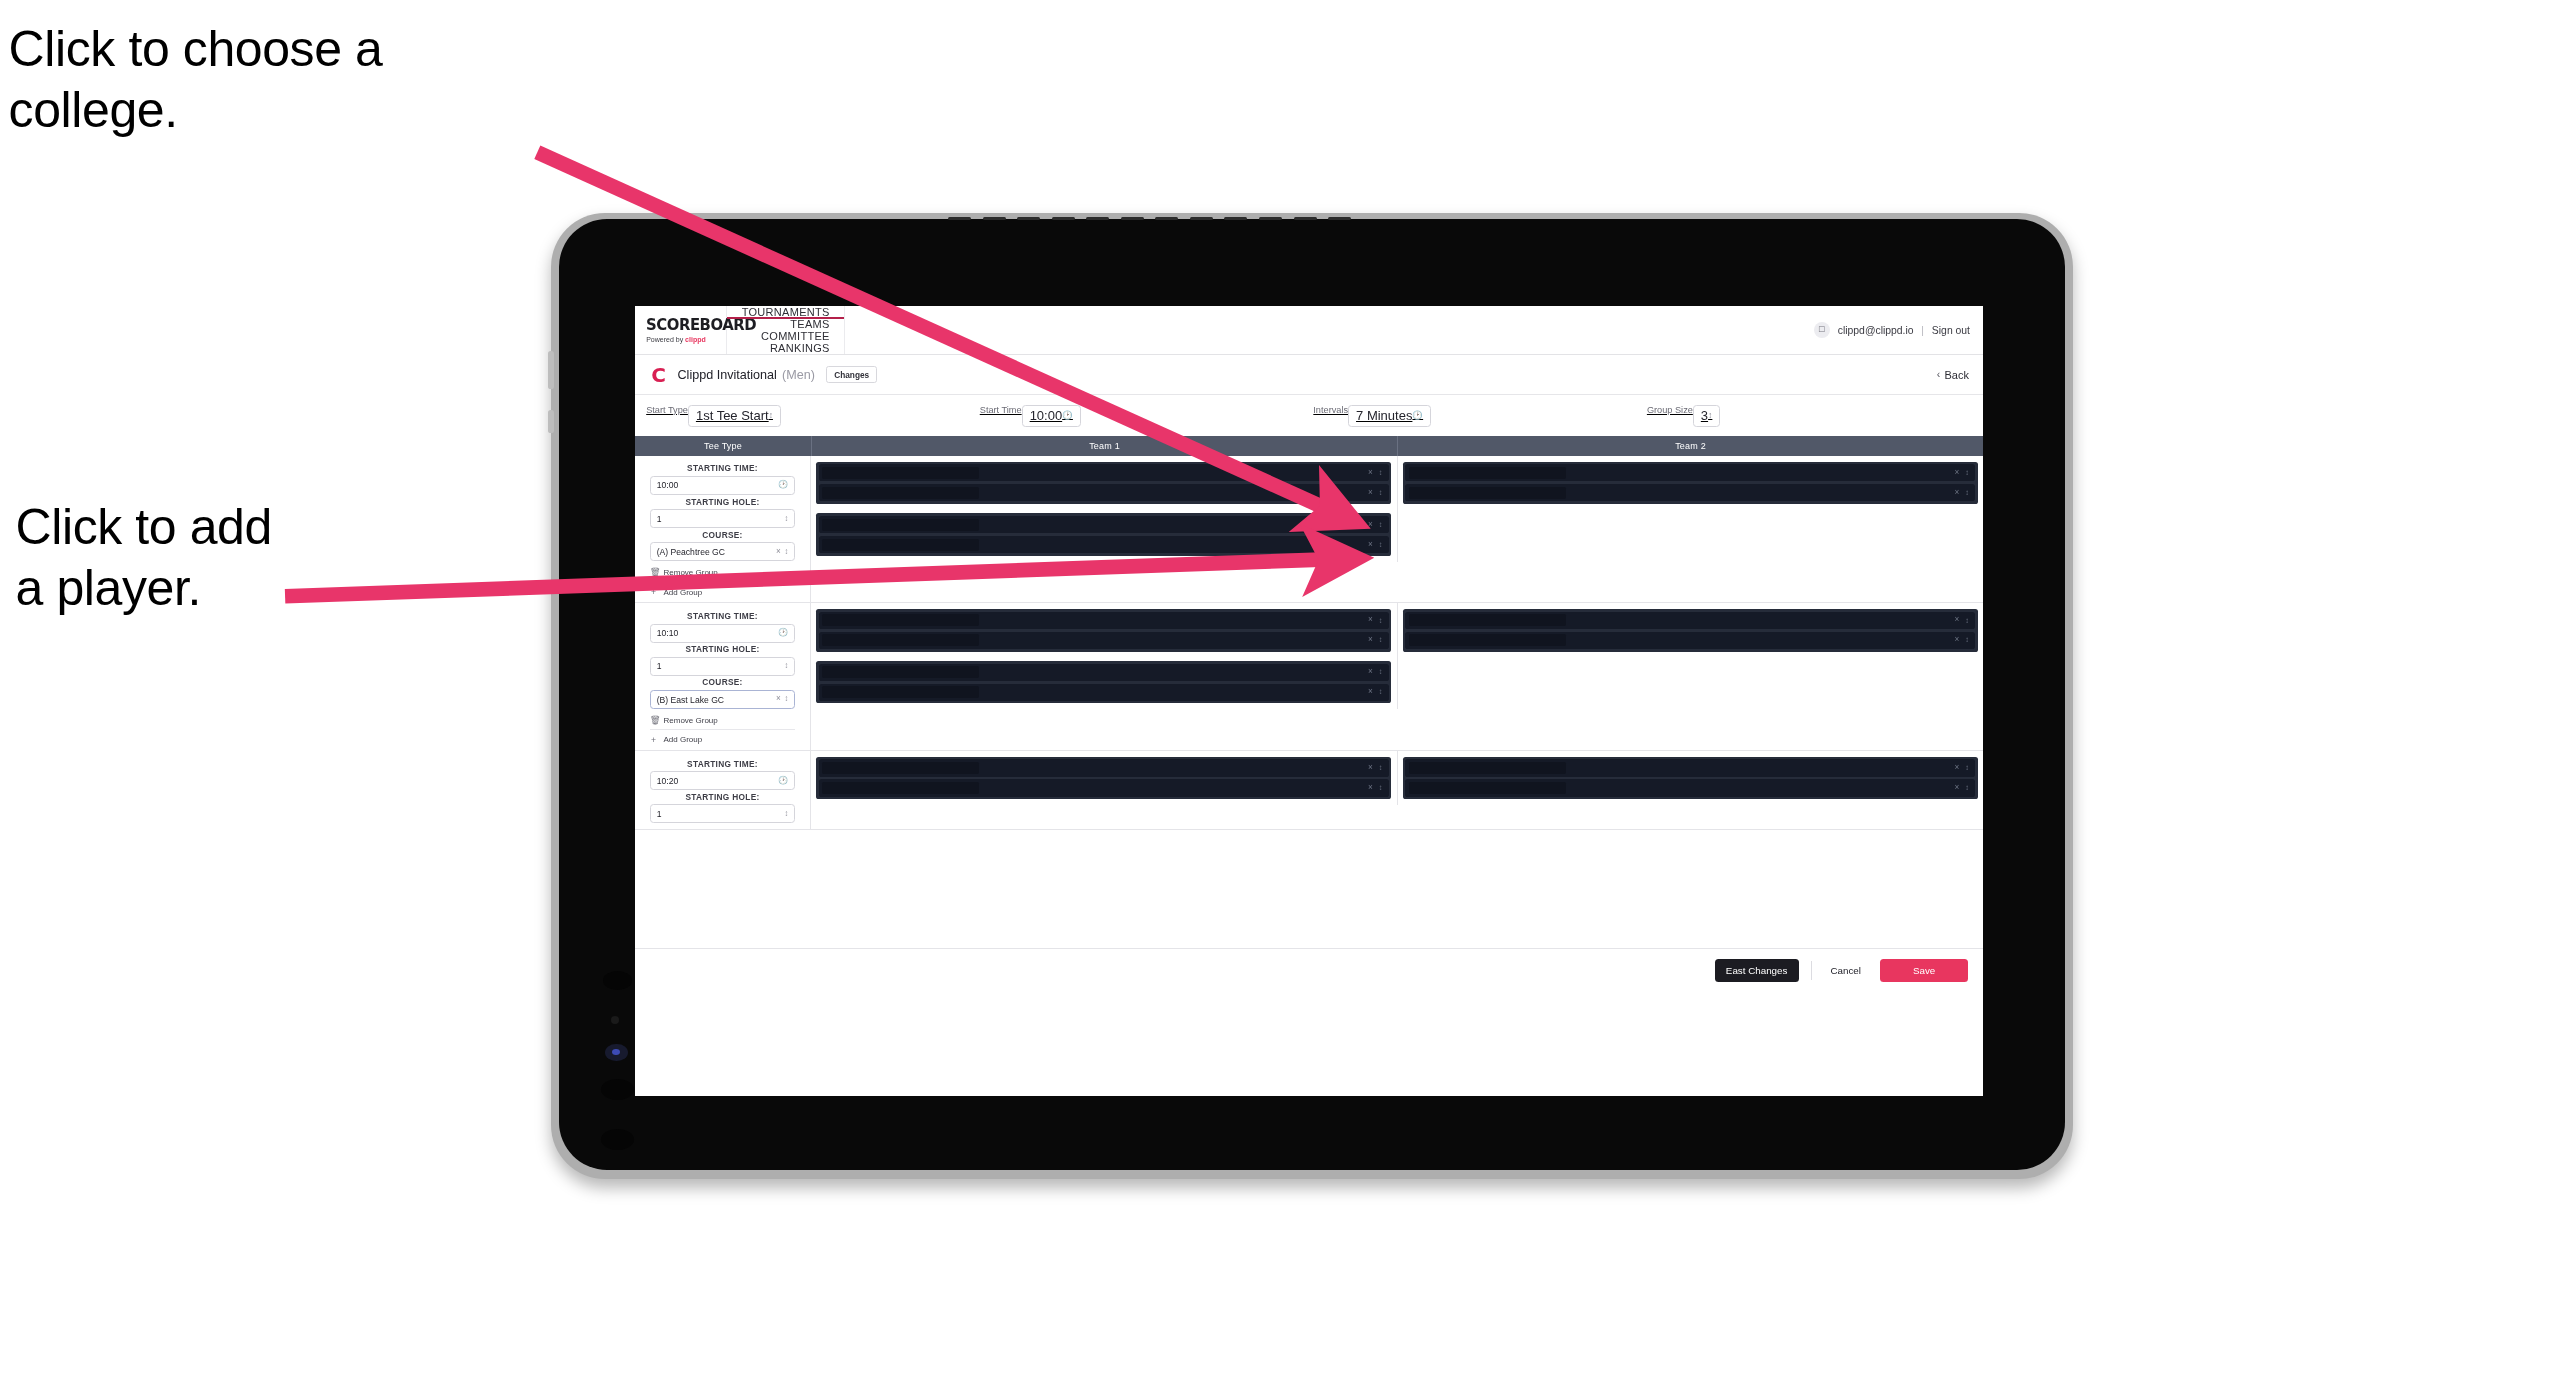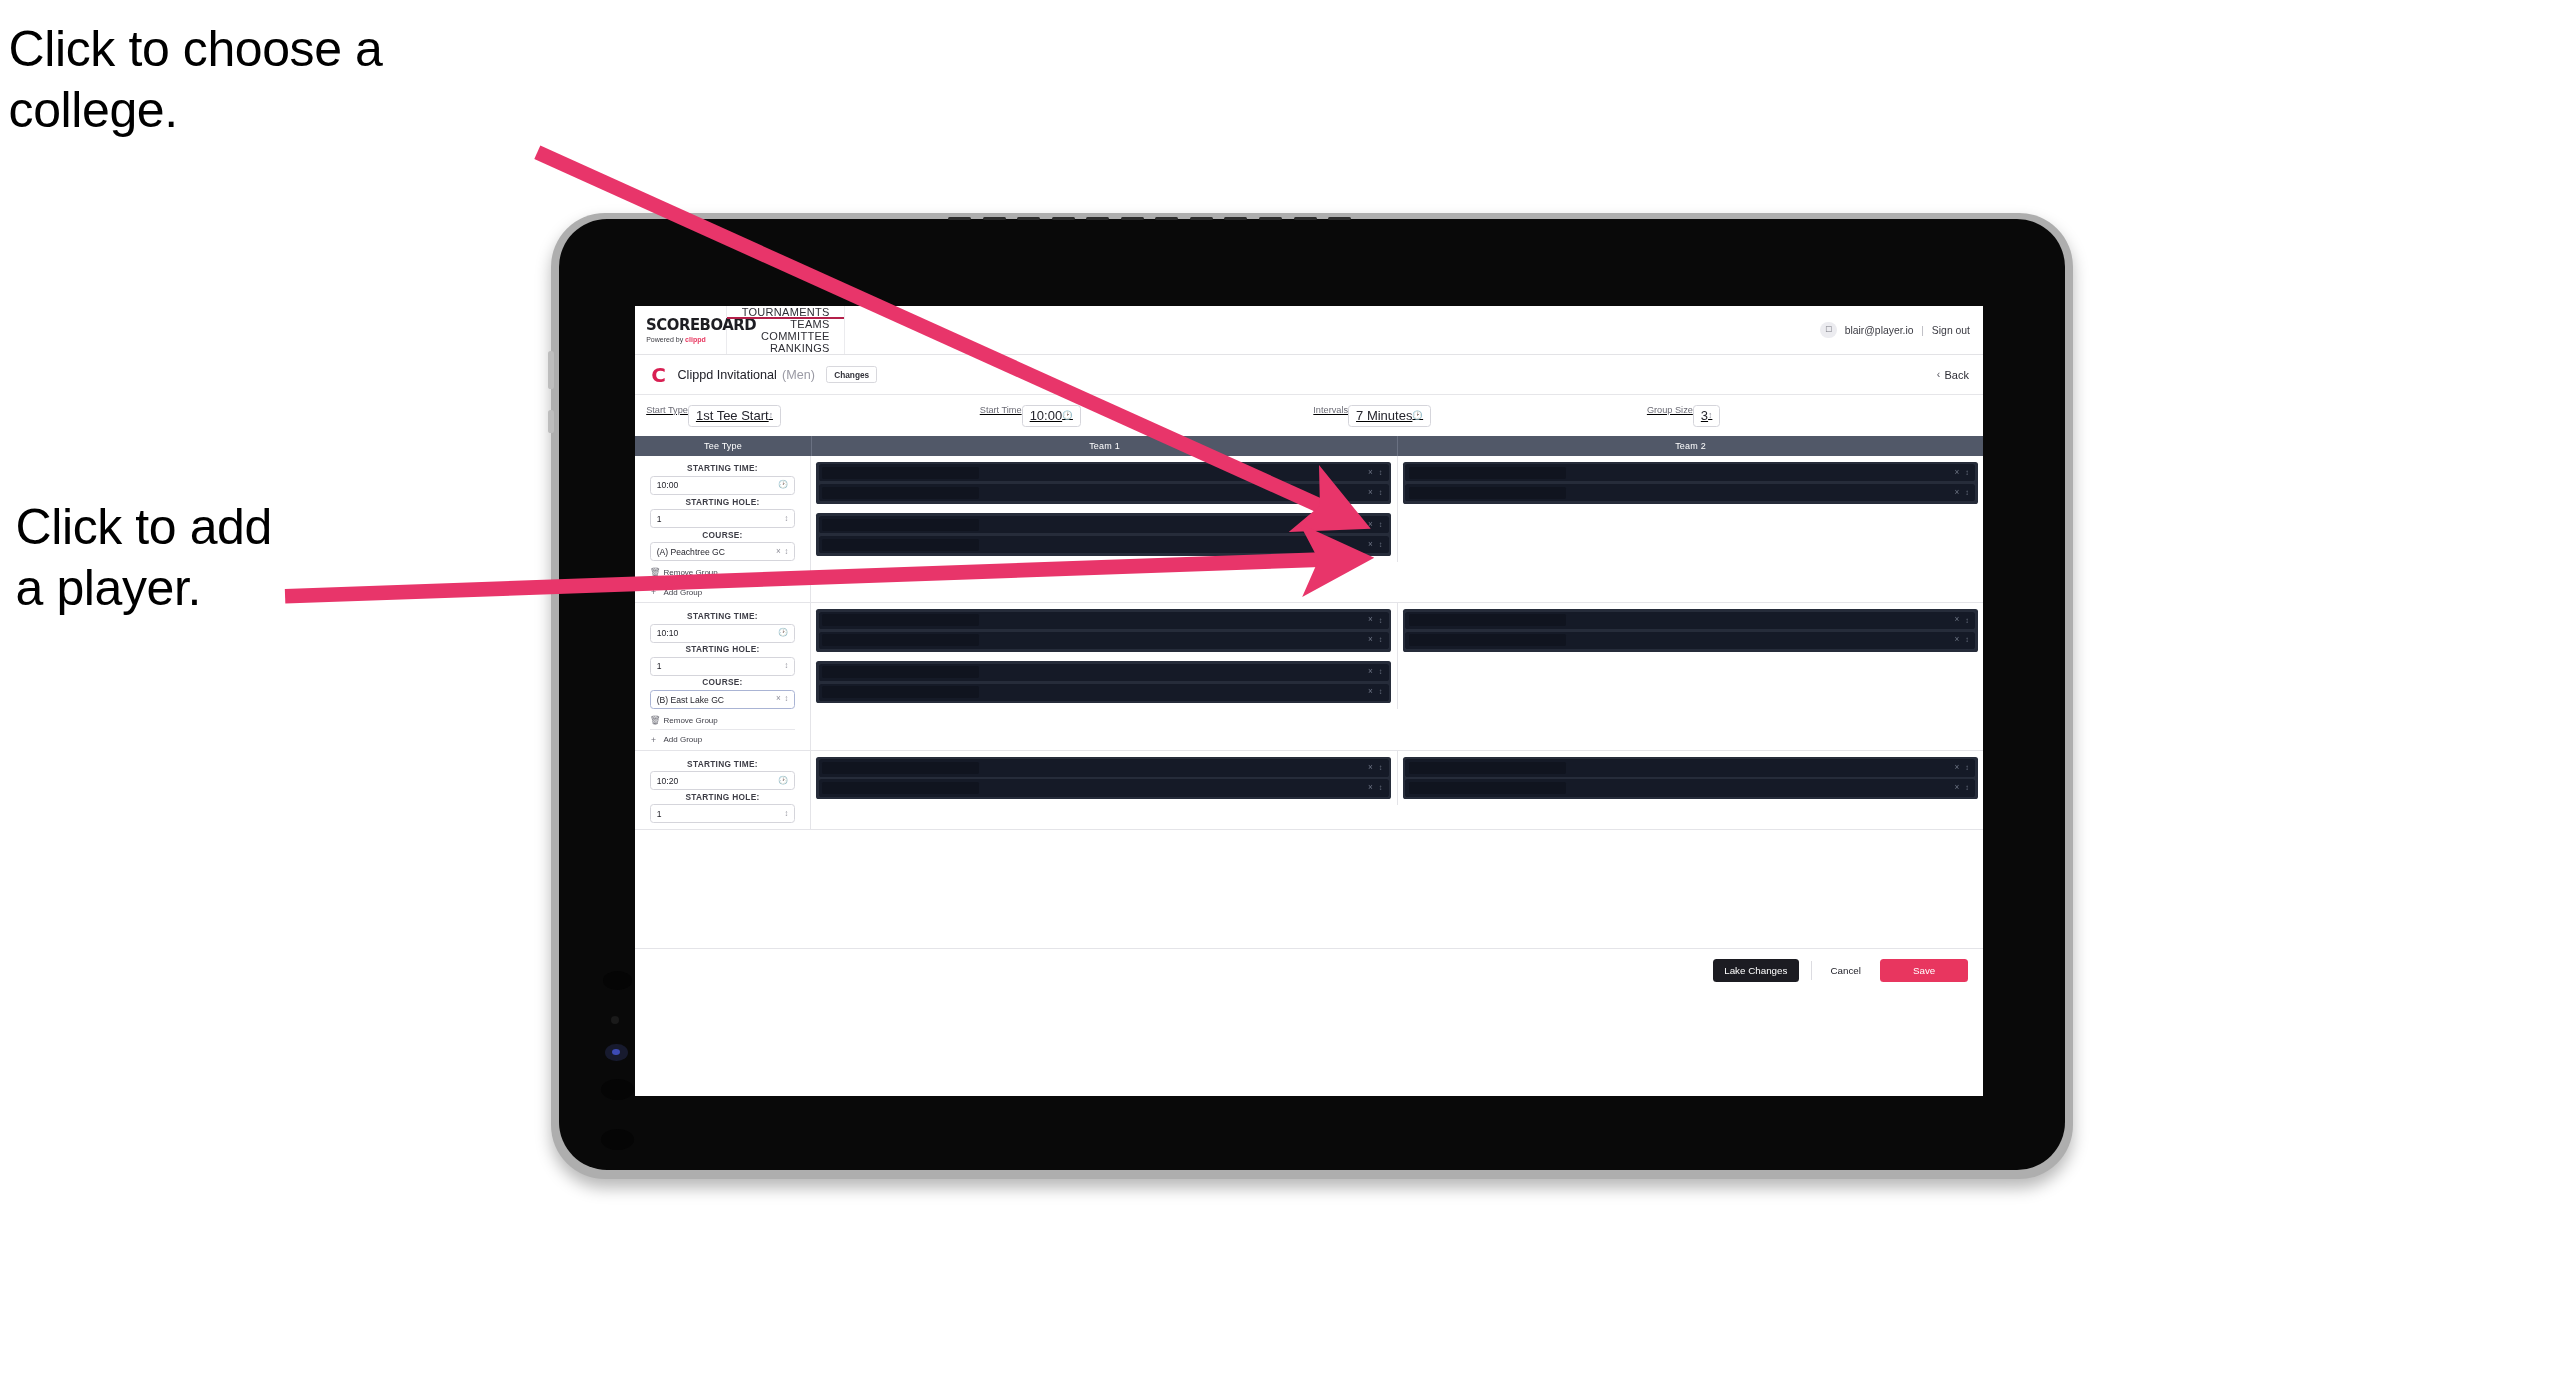--- a/index.html
+++ b/index.html
@@ -265,21 +265,21 @@
         <div class="brand-sub"><span>Powered by </span><b>clippd</b></div>
       </div>
       <div class="navtabs">
         <div class="navtab active">TOURNAMENTS</div>
         <div class="navtab">TEAMS</div>
         <div class="navtab">COMMITTEE</div>
         <div class="navtab">RANKINGS</div>
       </div>
       <div class="nav-right">
         <div class="avatar">☐</div>
-        <span>blair@player.io</span>
+        <span>clippd@clippd.io</span>
         <span class="sep">|</span>
         <span class="signout">Sign out</span>
       </div>
     </div>
 
     <div class="tbar">
       <div class="tlogo">C</div>
       <div class="tname">Clippd Invitational</div>
       <div class="tgender">(Men)</div>
       <div class="tbadge">Changes</div>
@@ -537,21 +537,21 @@
                   <span class="pst">↕</span>
                 </span>
               </div>
           </div>
         </div>
       </div>
 
     </div>
 
     <div class="foot">
-      <div class="btn btn-reset">Lake Changes</div>
+      <div class="btn btn-reset">East Changes</div>
       <div class="divider-v"></div>
       <div class="btn btn-cancel">Cancel</div>
       <div class="btn btn-save">Save</div>
     </div>
 
   </div>
 </div>
 
 <svg class="arrow-svg" viewBox="0 0 2982 1604" xmlns="http://www.w3.org/2000/svg">
   <defs>

